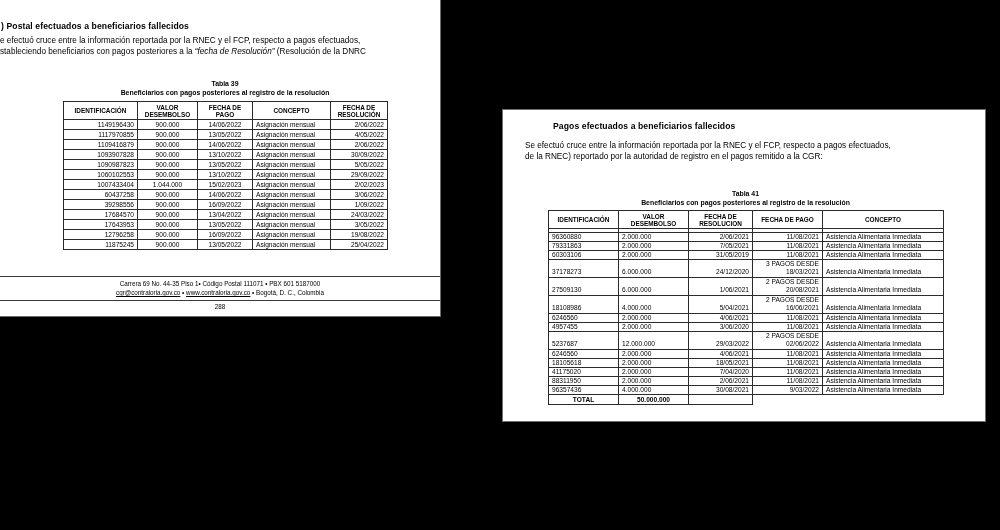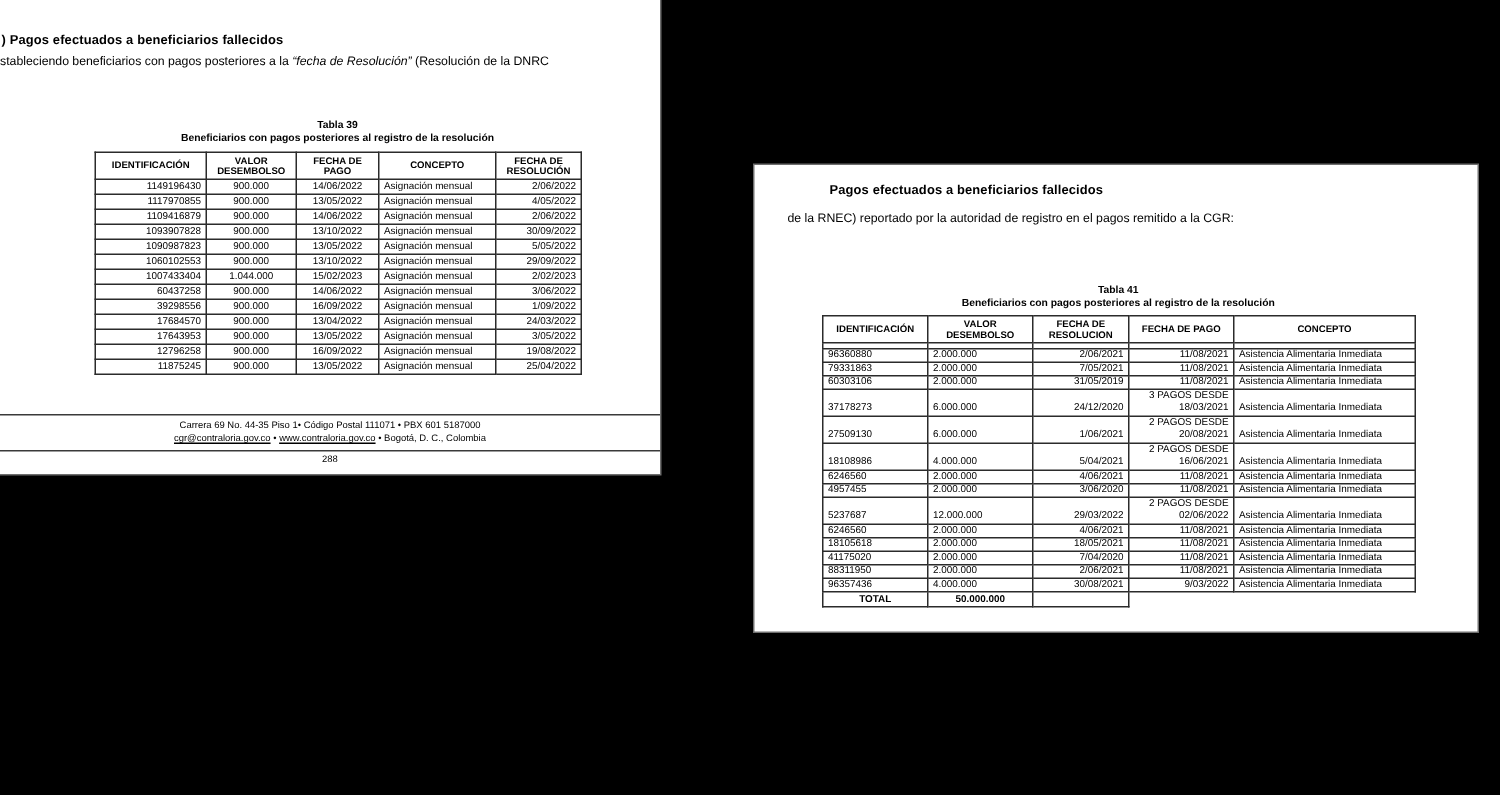--- a/index.html
+++ b/index.html
@@ -41,22 +41,23 @@
 
   .rule{position:absolute;left:0;right:0;height:0;border-top:1px solid #3a3a3a;}
   .addr{position:absolute;left:0;right:0;text-align:center;font-size:6.3px;line-height:9px;white-space:nowrap;}
   .addr .u{text-decoration:underline;}
   .pageno{position:absolute;left:0;right:0;text-align:center;font-size:6.3px;}
 </style>
 </head>
 <body>
 
 <div class="page page-left">
-  <div class="heading" style="left:1px;top:21px;">) Pagos efectuados a beneficiarios fallecidos</div>
+  <div class="heading" style="left:1px;top:21px;">) Postal efectuados a beneficiarios fallecidos</div>
   <div class="para" style="left:0;top:35px;">
+      <div class="line"><span>e efectuó cruce entre la información reportada por la RNEC y el FCP, respecto a pagos efectuados,</span></div>
       <div class="line"><span>stableciendo beneficiarios con pagos posteriores a la </span><span style="font-style: italic;">“fecha de Resolución”</span><span> (Resolución de la DNRC</span></div>
     </div>
   <div class="tlabel" style="left:63px;top:80px;width:324px;">Tabla 39</div>
   <div class="tcaption" style="left:63px;top:89px;width:324px;">Beneficiarios con pagos posteriores al registro de la resolución</div>
   <table class="doc t39" style="left:63px;top:101px;width:324px;">
       <colgroup>
         <col style="width: 74px;">
         <col style="width: 60px;">
         <col style="width: 55px;">
         <col style="width: 78px;">
@@ -172,20 +173,21 @@
   <div class="rule" style="top:276px;"></div>
   <div class="addr" style="top:279px;">Carrera 69 No. 44-35 Piso 1• Código Postal 111071 • PBX 601 5187000</div>
   <div class="addr" style="top:288px;"><span class="u">cgr@contraloria.gov.co</span><span> • </span><span class="u">www.contraloria.gov.co</span><span> • Bogotá, D. C., Colombia</span></div>
   <div class="rule" style="top:300px;"></div>
   <div class="pageno" style="top:303px;">288</div>
 </div>
 
 <div class="page page-right">
   <div class="heading" style="left:22px;top:11px;padding-left:28px;">Pagos efectuados a beneficiarios fallecidos</div>
   <div class="para" style="left:22px;top:30px;">
+      <div class="line"><span>Se efectuó cruce entre la información reportada por la RNEC y el FCP, respecto a pagos efectuados,</span></div>
       <div class="line"><span>de la RNEC) reportado por la autoridad de registro en el pagos remitido a la CGR:</span></div>
     </div>
   <div class="tlabel" style="left:45px;top:80px;width:395px;">Tabla 41</div>
   <div class="tcaption" style="left:45px;top:89px;width:395px;">Beneficiarios con pagos posteriores al registro de la resolución</div>
   <table class="doc t41" style="left:45px;top:100px;width:395px;">
       <colgroup>
         <col style="width: 70px;">
         <col style="width: 70px;">
         <col style="width: 64px;">
         <col style="width: 70px;">

